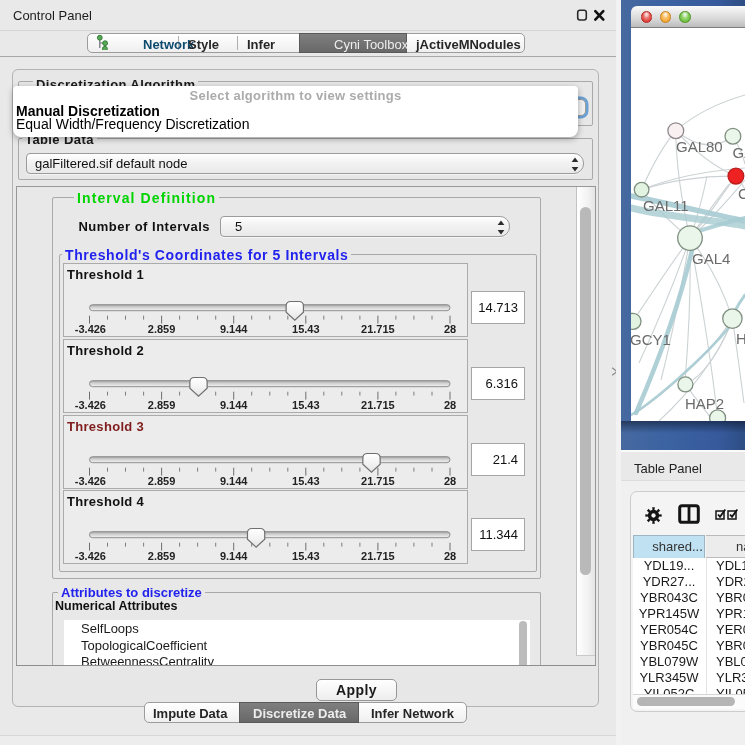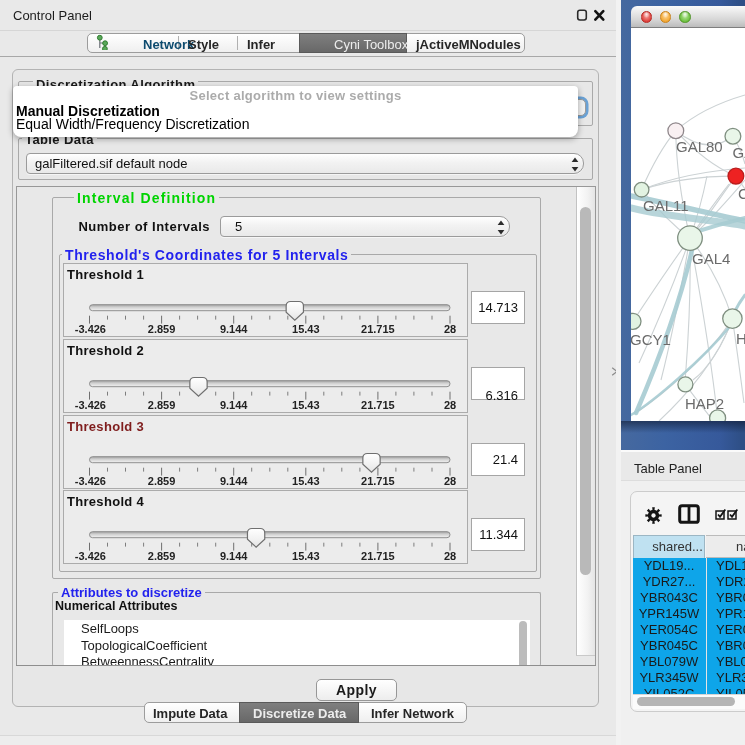--- a/index.html
+++ b/index.html
@@ -155,21 +155,21 @@
     <text x="98.6" y="70" font-size="11" font-weight="bold" fill="#222" text-anchor="middle" font-family="Liberation Sans">2.859</text>
     <text x="170.7" y="70" font-size="11" font-weight="bold" fill="#222" text-anchor="middle" font-family="Liberation Sans">9.144</text>
     <text x="242.8" y="70" font-size="11" font-weight="bold" fill="#222" text-anchor="middle" font-family="Liberation Sans">15.43</text>
     <text x="314.9" y="70" font-size="11" font-weight="bold" fill="#222" text-anchor="middle" font-family="Liberation Sans">21.715</text>
     <text x="387.0" y="70" font-size="11" font-weight="bold" fill="#222" text-anchor="middle" font-family="Liberation Sans">28</text>
   <g transform="translate(135.5,0)">
       <path d="M-8.65 49.3 V42.9 A4.4 4.4 0 0 1 -4.25 38.5 H4.25 A4.4 4.4 0 0 1 8.65 42.9 V49.3 L0 57.1 Z" fill="url(#thg)" stroke="#6f6f6f" stroke-width="1.2"></path>
     </g>
 </svg>
 <div class="abs" style="left:471px;top:367px;width:54px;height:33px;background:#fff;border:1px solid #a5a5a5;"></div>
-<div class="abs" style="left:471px;top:376px;width:47px;font-size:13px;color:#111;text-align:right;margin-top:12px;">6.316</div>
+<div class="abs" style="left:471px;top:376px;width:47px;font-size:13px;color:#111;text-align:right;">6.316</div>
 
 <div class="abs" style="left:63px;top:415px;width:405px;height:74px;background:#ececec;border:1px solid #ababab;"></div>
 <div class="abs" style="left:67px;top:419px;font-size:13px;font-weight:bold;color:#7f1d1d;letter-spacing:0.3px;">Threshold 3</div>
 <svg class="abs" style="left:63px;top:415px;" width="405" height="74" viewBox="0 0 405 74">
   <defs>
       <linearGradient id="thg" x1="0" y1="0" x2="0" y2="1">
     <stop offset="0" stop-color="#ffffff"></stop>
         <stop offset="0.55" stop-color="#f2f2f2"></stop>
         <stop offset="1" stop-color="#e4e4e4"></stop>
   </linearGradient>
@@ -368,21 +368,21 @@
 <rect x="1" y="3" width="8" height="8" fill="none" stroke="#141414" stroke-width="1.5"></rect>
 <path d="M3 6.5 L5 8.8 L10.3 1.4" stroke="#141414" stroke-width="1.8" fill="none"></path>
 </svg>
 <svg class="abs" style="left:727px;top:508px;" width="12" height="12" viewBox="0 0 12 12">
 <rect x="1" y="3" width="8" height="8" fill="none" stroke="#141414" stroke-width="1.5"></rect>
 <path d="M3 6.5 L5 8.8 L10.3 1.4" stroke="#141414" stroke-width="1.8" fill="none"></path>
 </svg>
 <div class="abs" style="left:633px;top:535px;width:72px;height:24px;background:#bfe1f1;border:1px solid #9bb6c4;font-size:13px;color:#333;text-align:center;line-height:22px;padding-left:17px;">shared...</div>
 <div class="abs" style="left:706px;top:535px;width:60px;height:23px;background:#ececec;border:1px solid #bbb;border-left:none;"></div>
 <div class="abs" style="left:736px;top:539px;font-size:13px;color:#333;">name</div>
-<div class="abs" style="left:633px;top:558px;width:112px;height:136px;background:#0ea5e9;overflow:hidden;">
+<div class="abs" style="left:633px;top:558px;width:112px;height:136px;background:#ffffff;overflow:hidden;">
     <div style="position:absolute;left:0;top:0px;width:72px;text-align:center;font-size:13px;color:#1a1a1a;">YDL19...</div>
     <div style="position:absolute;left:83px;top:0px;font-size:13px;color:#1a1a1a;white-space:nowrap;">YDL194W</div>
     <div style="position:absolute;left:0;top:16px;width:72px;text-align:center;font-size:13px;color:#1a1a1a;">YDR27...</div>
     <div style="position:absolute;left:83px;top:16px;font-size:13px;color:#1a1a1a;white-space:nowrap;">YDR277C</div>
     <div style="position:absolute;left:0;top:32px;width:72px;text-align:center;font-size:13px;color:#1a1a1a;">YBR043C</div>
     <div style="position:absolute;left:83px;top:32px;font-size:13px;color:#1a1a1a;white-space:nowrap;">YBR043C</div>
     <div style="position:absolute;left:0;top:48px;width:72px;text-align:center;font-size:13px;color:#1a1a1a;">YPR145W</div>
     <div style="position:absolute;left:83px;top:48px;font-size:13px;color:#1a1a1a;white-space:nowrap;">YPR145W</div>
     <div style="position:absolute;left:0;top:64px;width:72px;text-align:center;font-size:13px;color:#1a1a1a;">YER054C</div>
     <div style="position:absolute;left:83px;top:64px;font-size:13px;color:#1a1a1a;white-space:nowrap;">YER054C</div>

